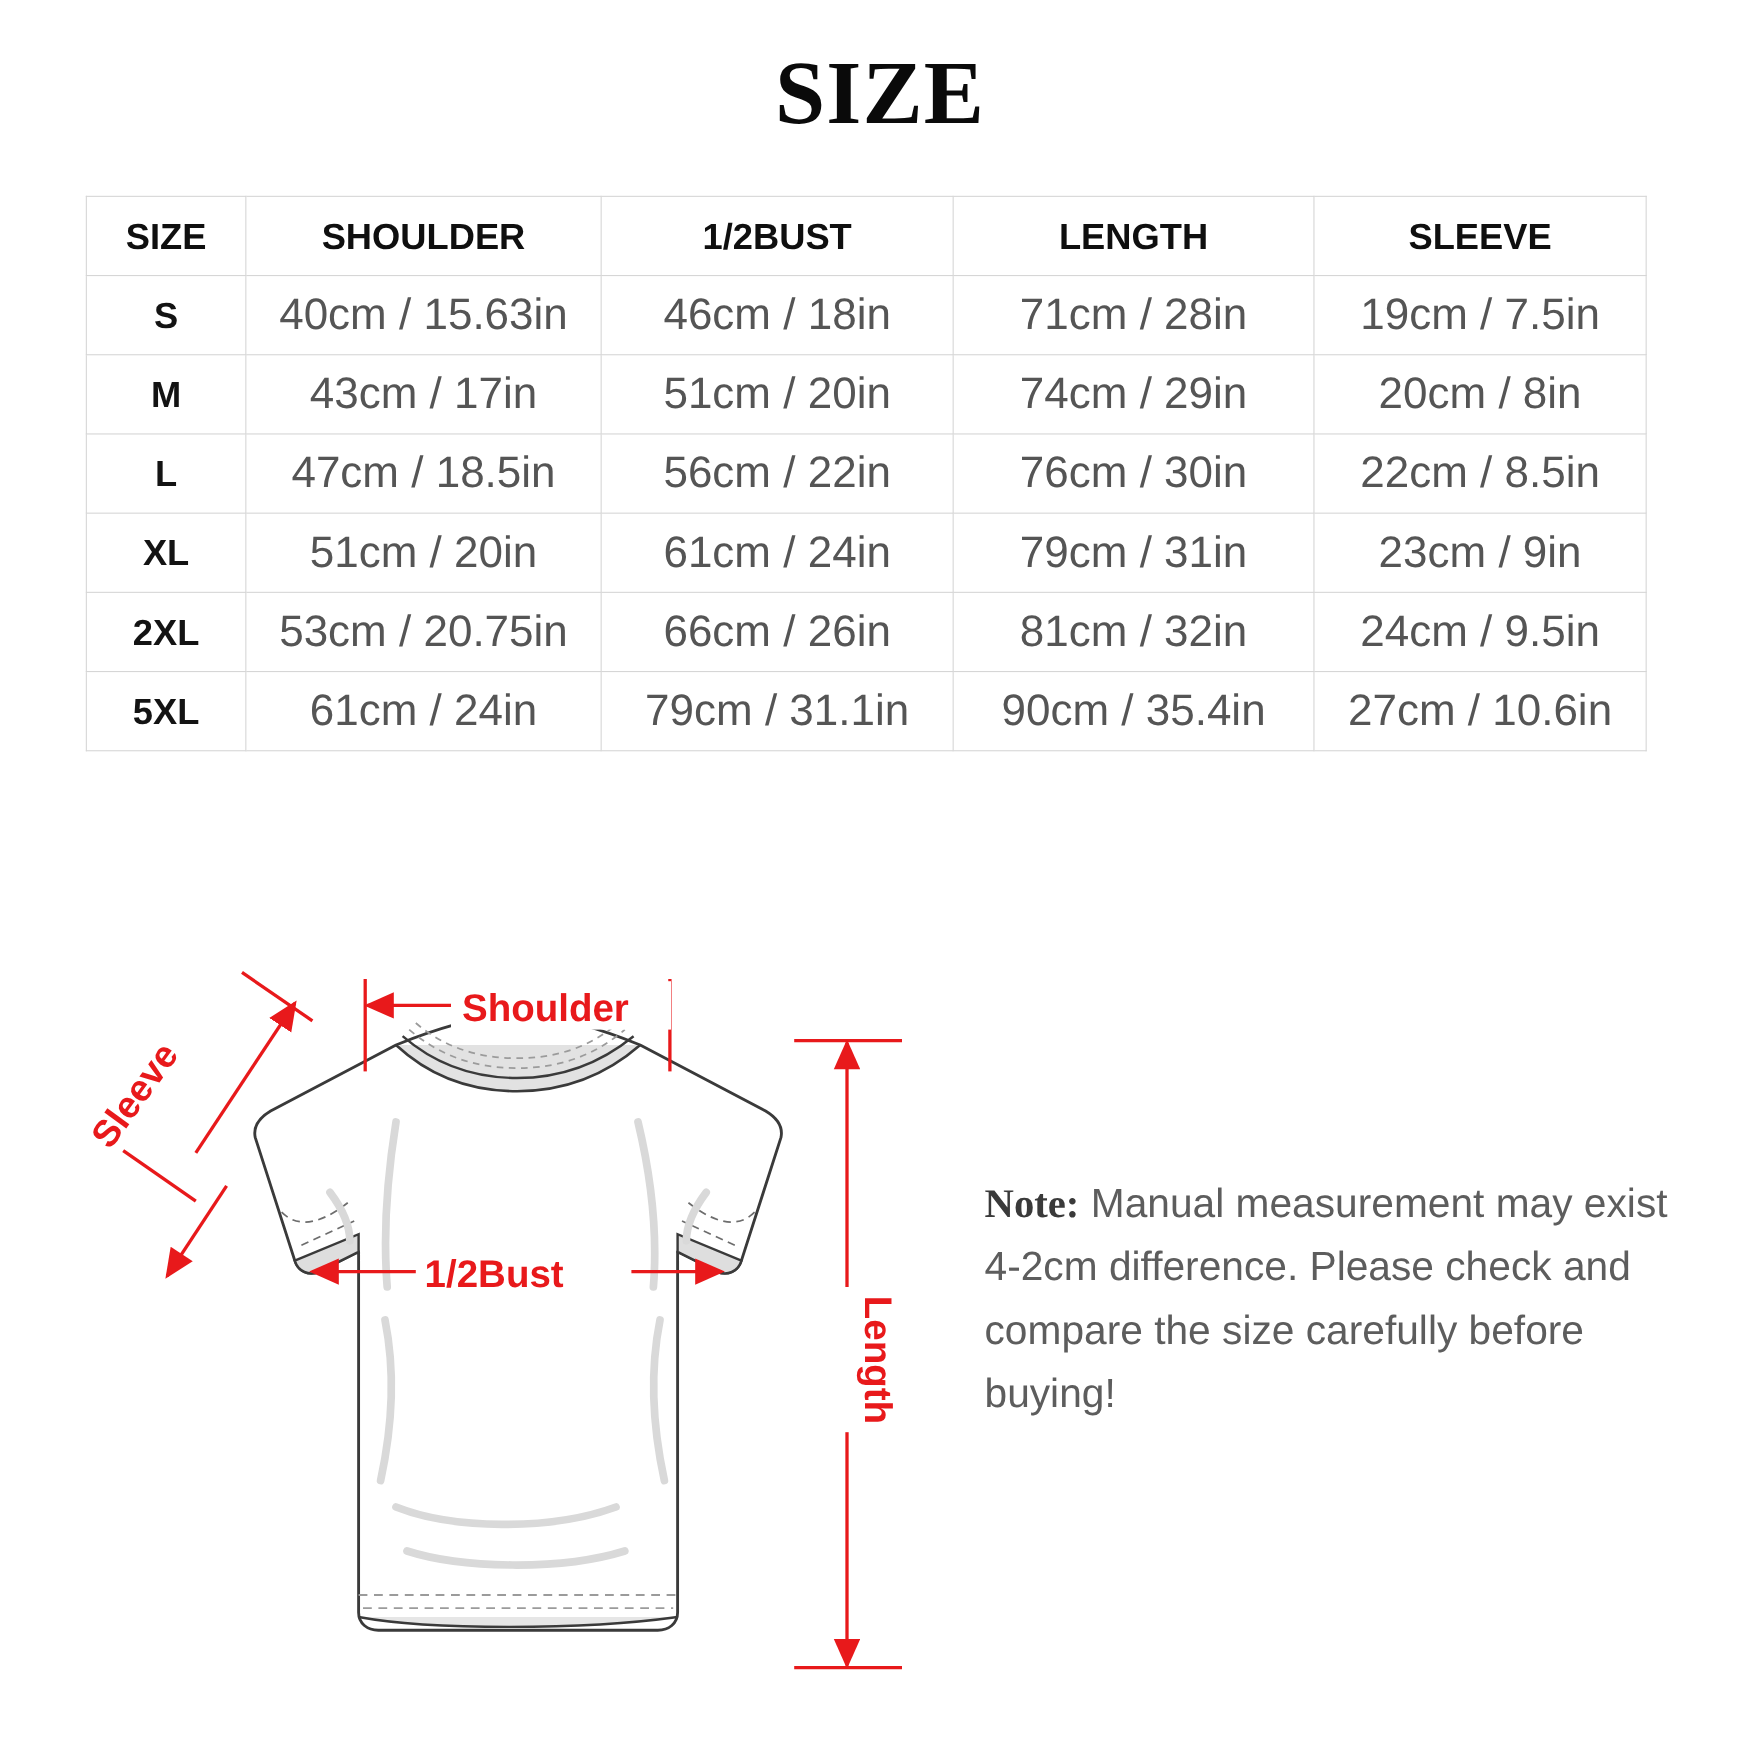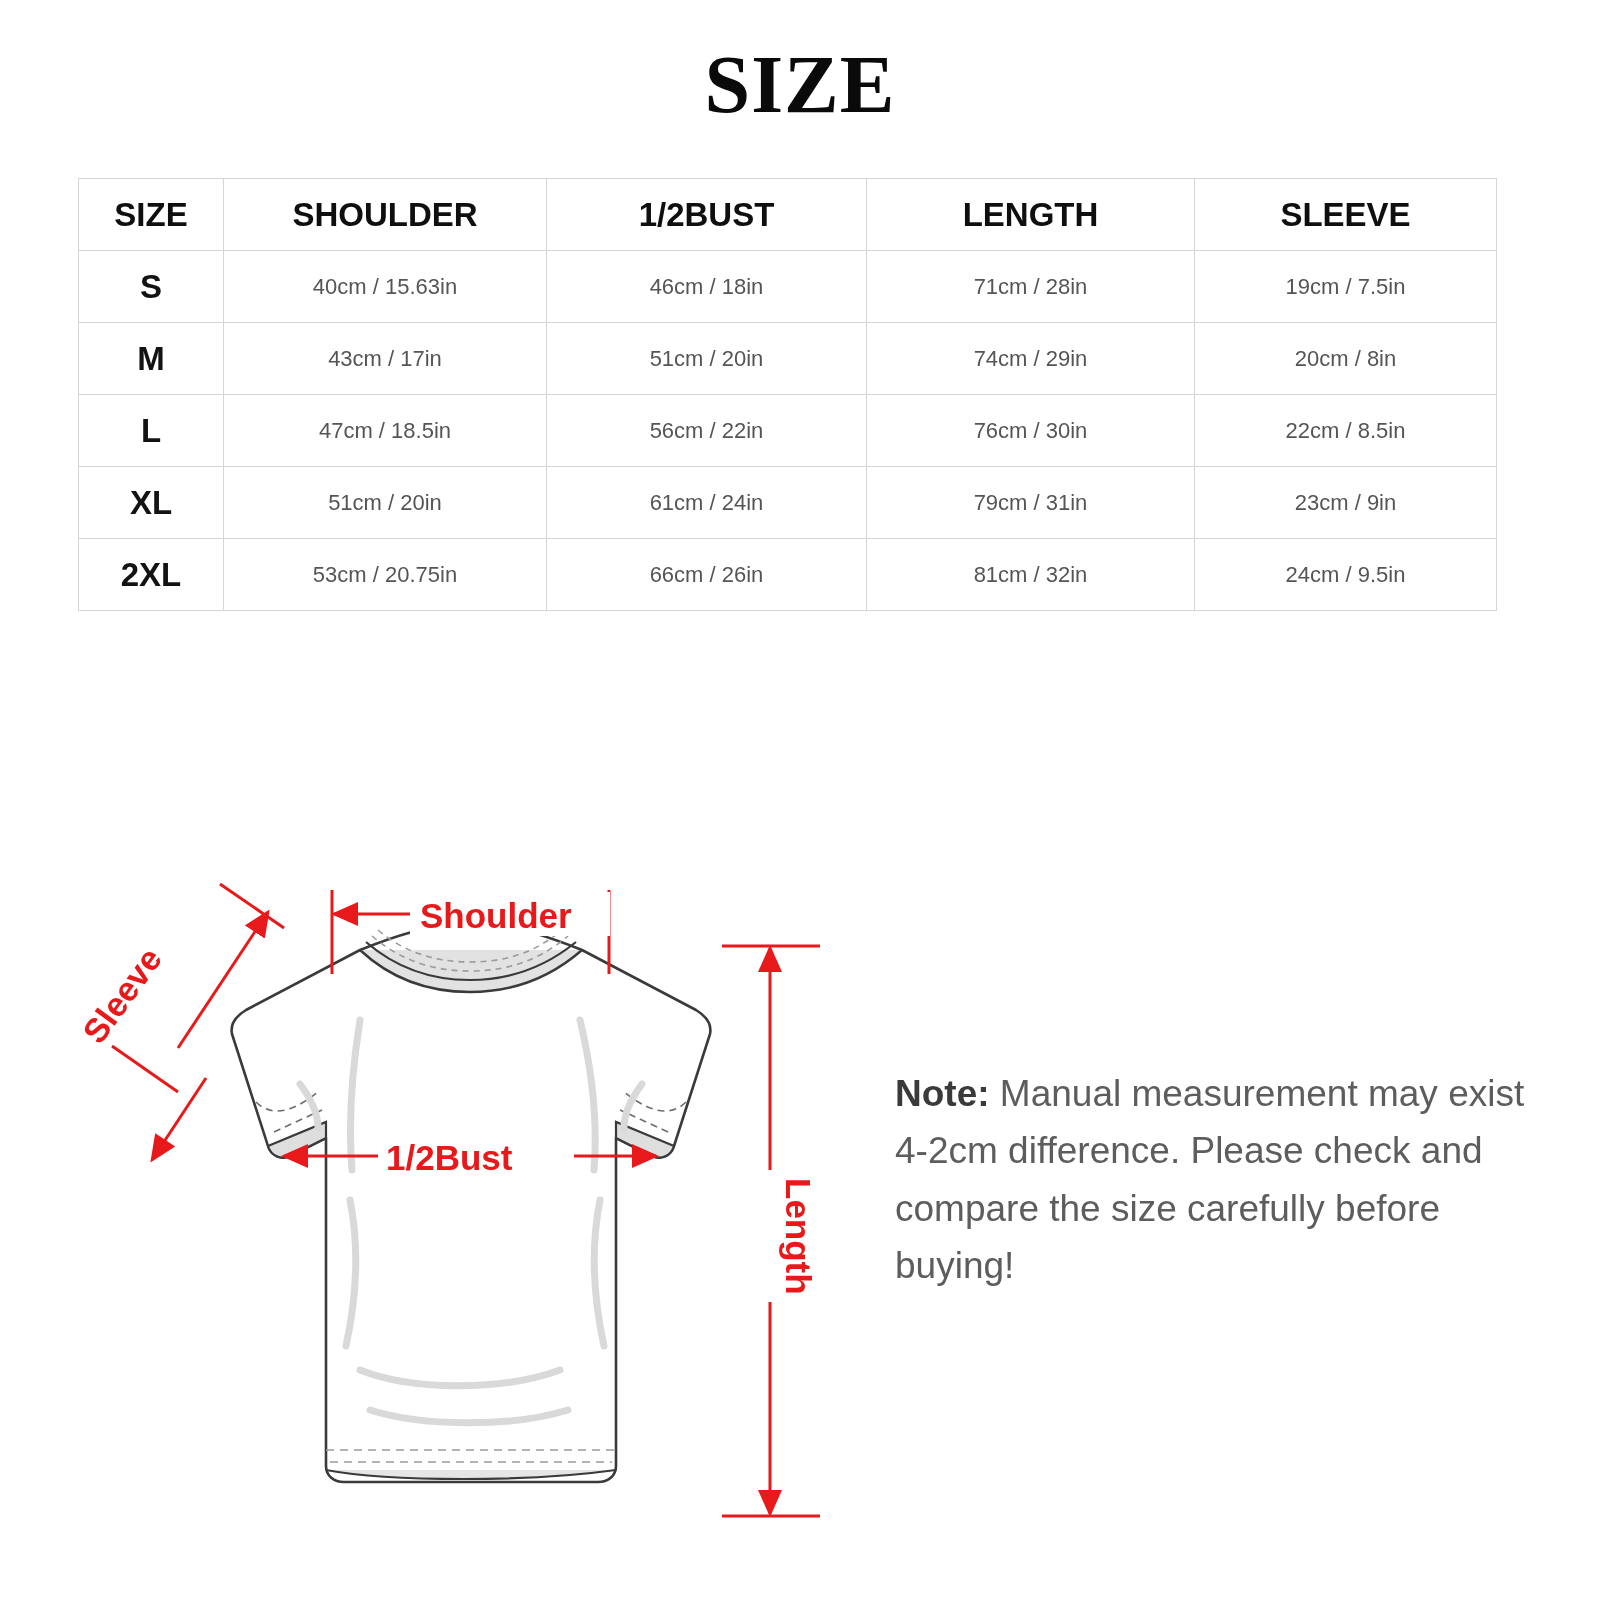--- a/index.html
+++ b/index.html
@@ -57,21 +57,21 @@
     font-size: 33px;
     font-weight: 700;
     color: #0f0f0f;
   }
   table.size-table tbody td.size-cell {
     font-size: 33px;
     font-weight: 700;
     color: #131313;
   }
   table.size-table tbody td.val {
-    font-size: 22px;
+    font-size: 40px;
     font-weight: 400;
     color: #555555;
   }
 
   
   .lower {
     position: absolute;
     left: 0;
     top: 860px;
     width: 1600px;
@@ -87,20 +87,21 @@
     left: 895px;
     top: 205px;
     width: 640px;
     font-size: 37px;
     line-height: 1.55;
     color: #5d5d5d;
   }
   .note b {
     color: #3a3a3a;
     font-weight: 700;
+    font-family: Liberation Serif, serif;
   }
 
   .lbl-red {
     fill: #e8191b;
     font-family: "Liberation Sans", sans-serif;
     font-weight: 700;
   }
 </style>
 </head>
 <body>
@@ -153,20 +154,27 @@
         <td class="val">61cm / 24in</td>
         <td class="val">79cm / 31in</td>
         <td class="val">23cm / 9in</td>
       </tr>
       <tr>
         <td class="size-cell">2XL</td>
         <td class="val">53cm / 20.75in</td>
         <td class="val">66cm / 26in</td>
         <td class="val">81cm / 32in</td>
         <td class="val">24cm / 9.5in</td>
+      </tr>
+      <tr>
+        <td class="size-cell">5XL</td>
+        <td class="val">61cm / 24in</td>
+        <td class="val">79cm / 31.1in</td>
+        <td class="val">90cm / 35.4in</td>
+        <td class="val">27cm / 10.6in</td>
       </tr>
     </tbody>
   </table>
 </div>
 
 <div class="lower">
 
   <svg class="shirt-svg" width="820" height="720" viewBox="0 0 820 720">
     <defs>
       <marker id="arrR" markerWidth="10" markerHeight="10" refX="8" refY="4" orient="auto" markerUnits="strokeWidth">

